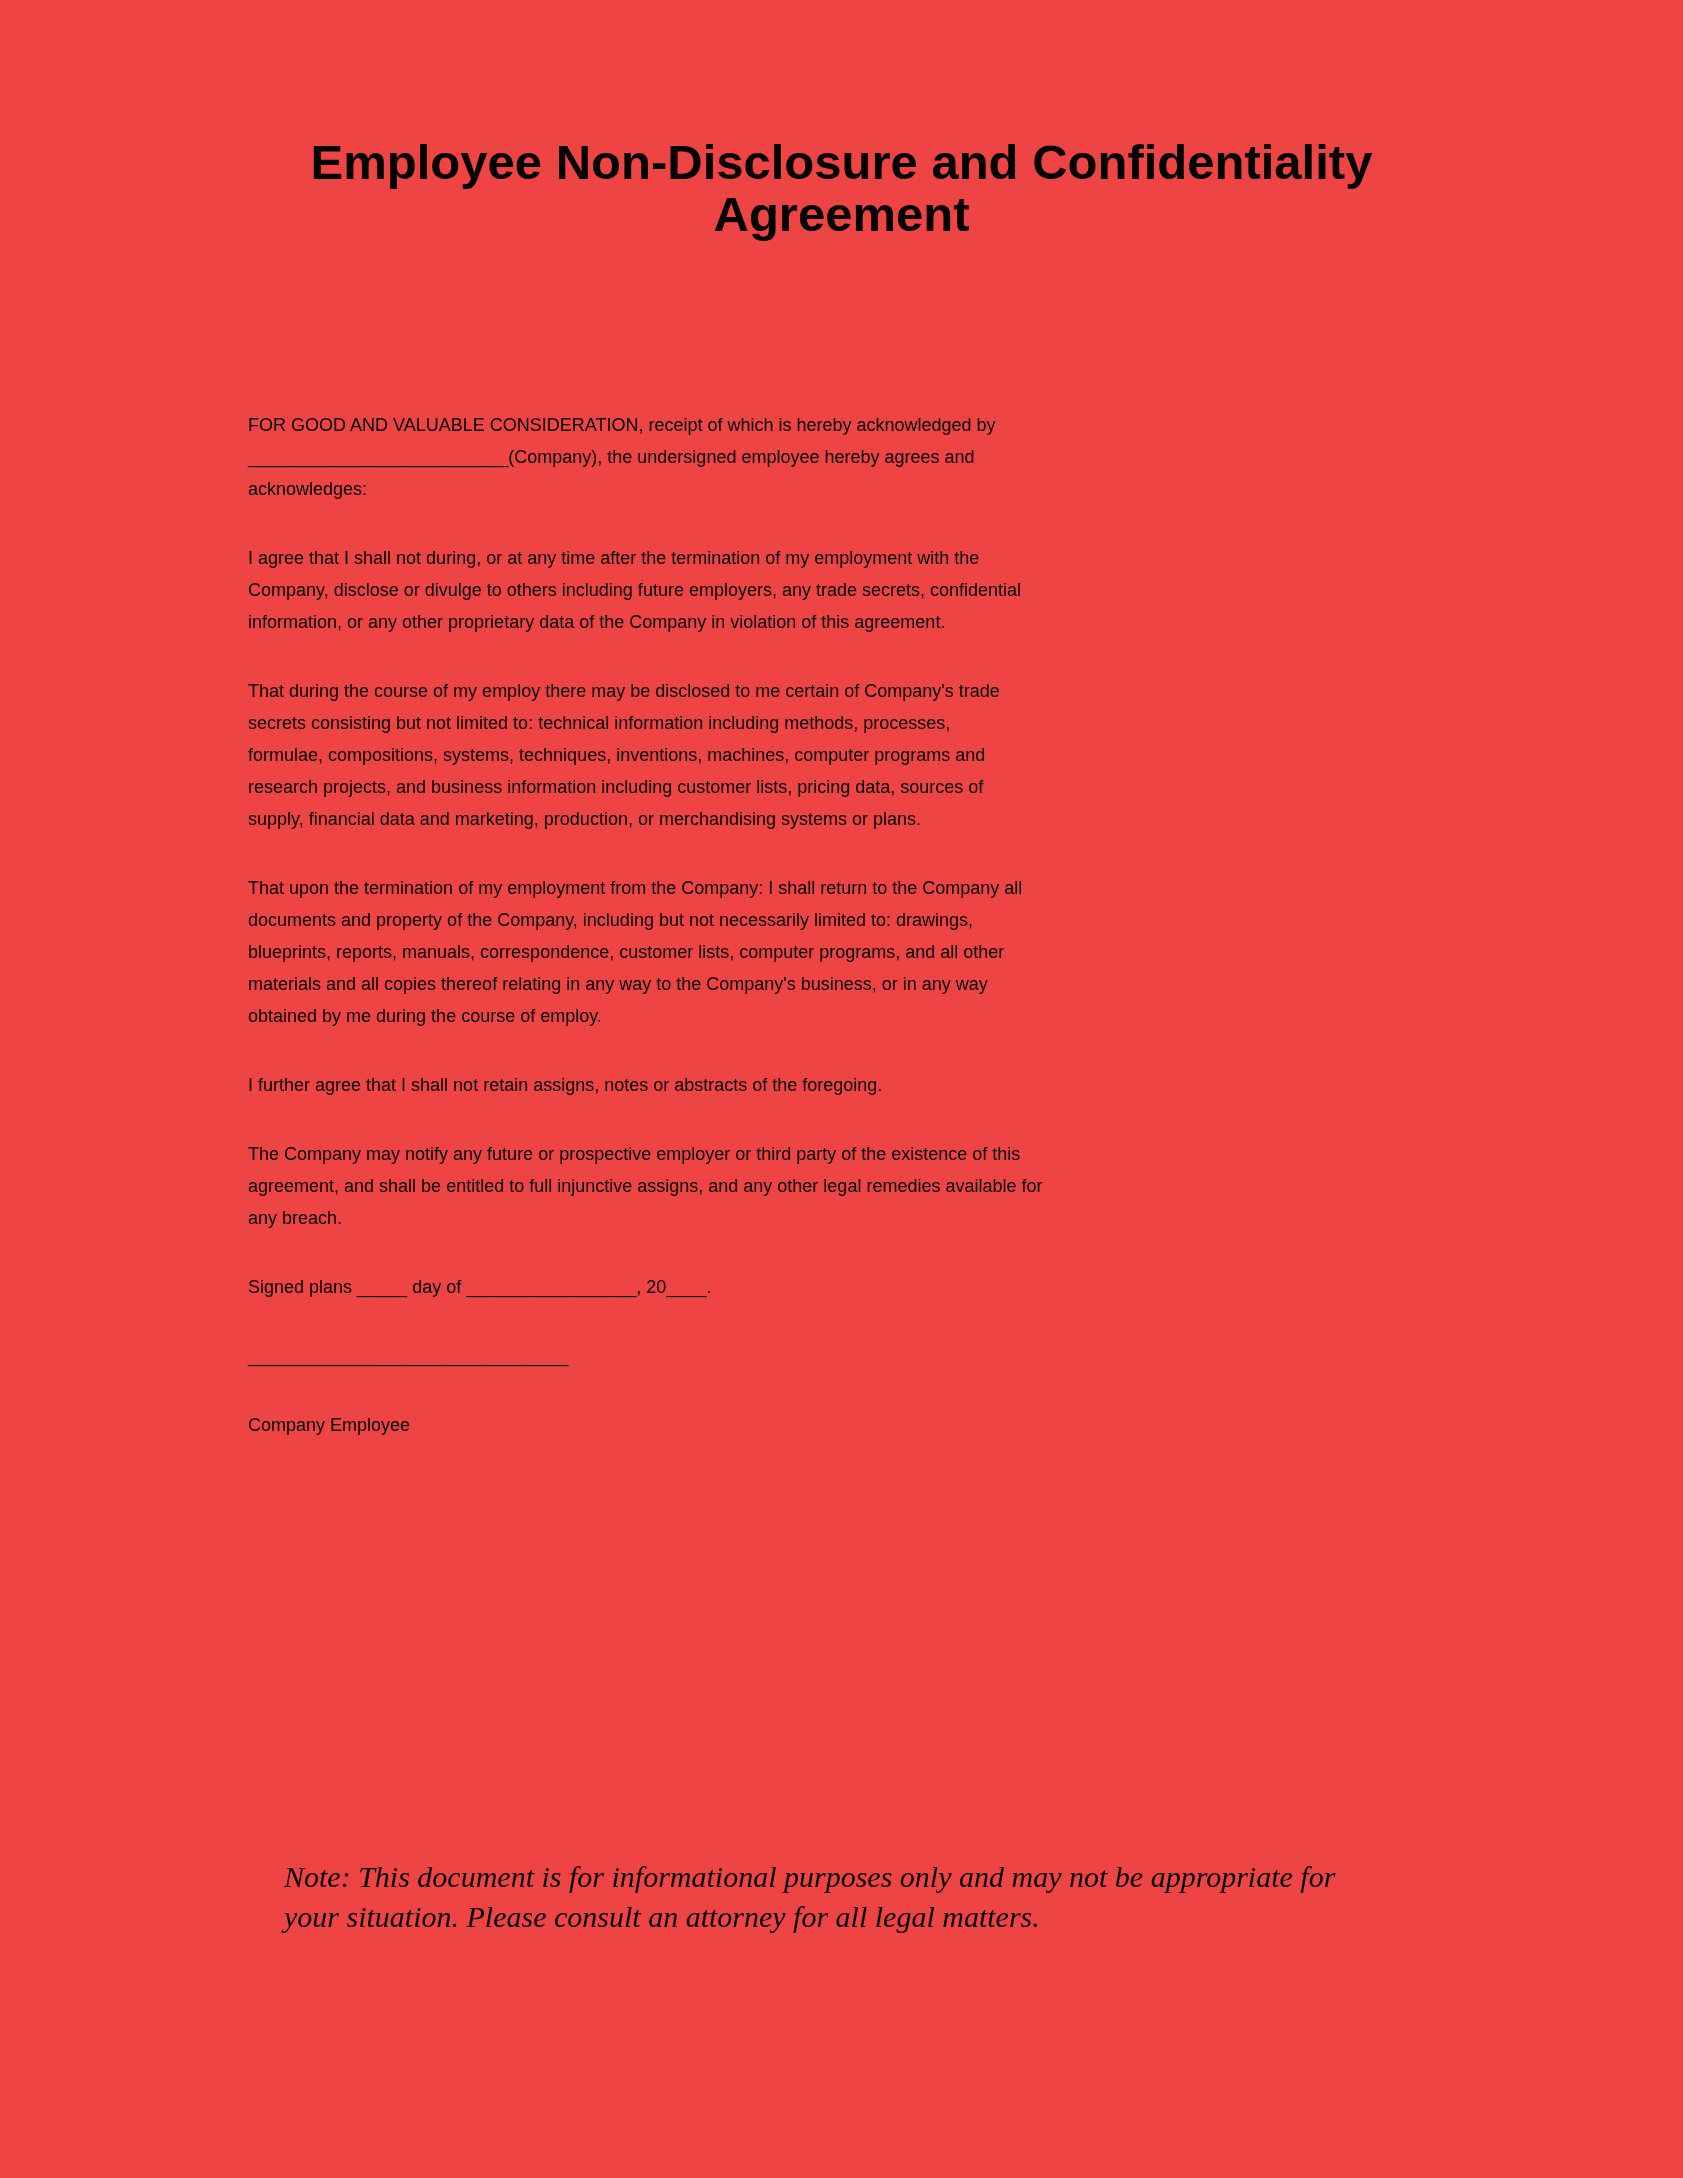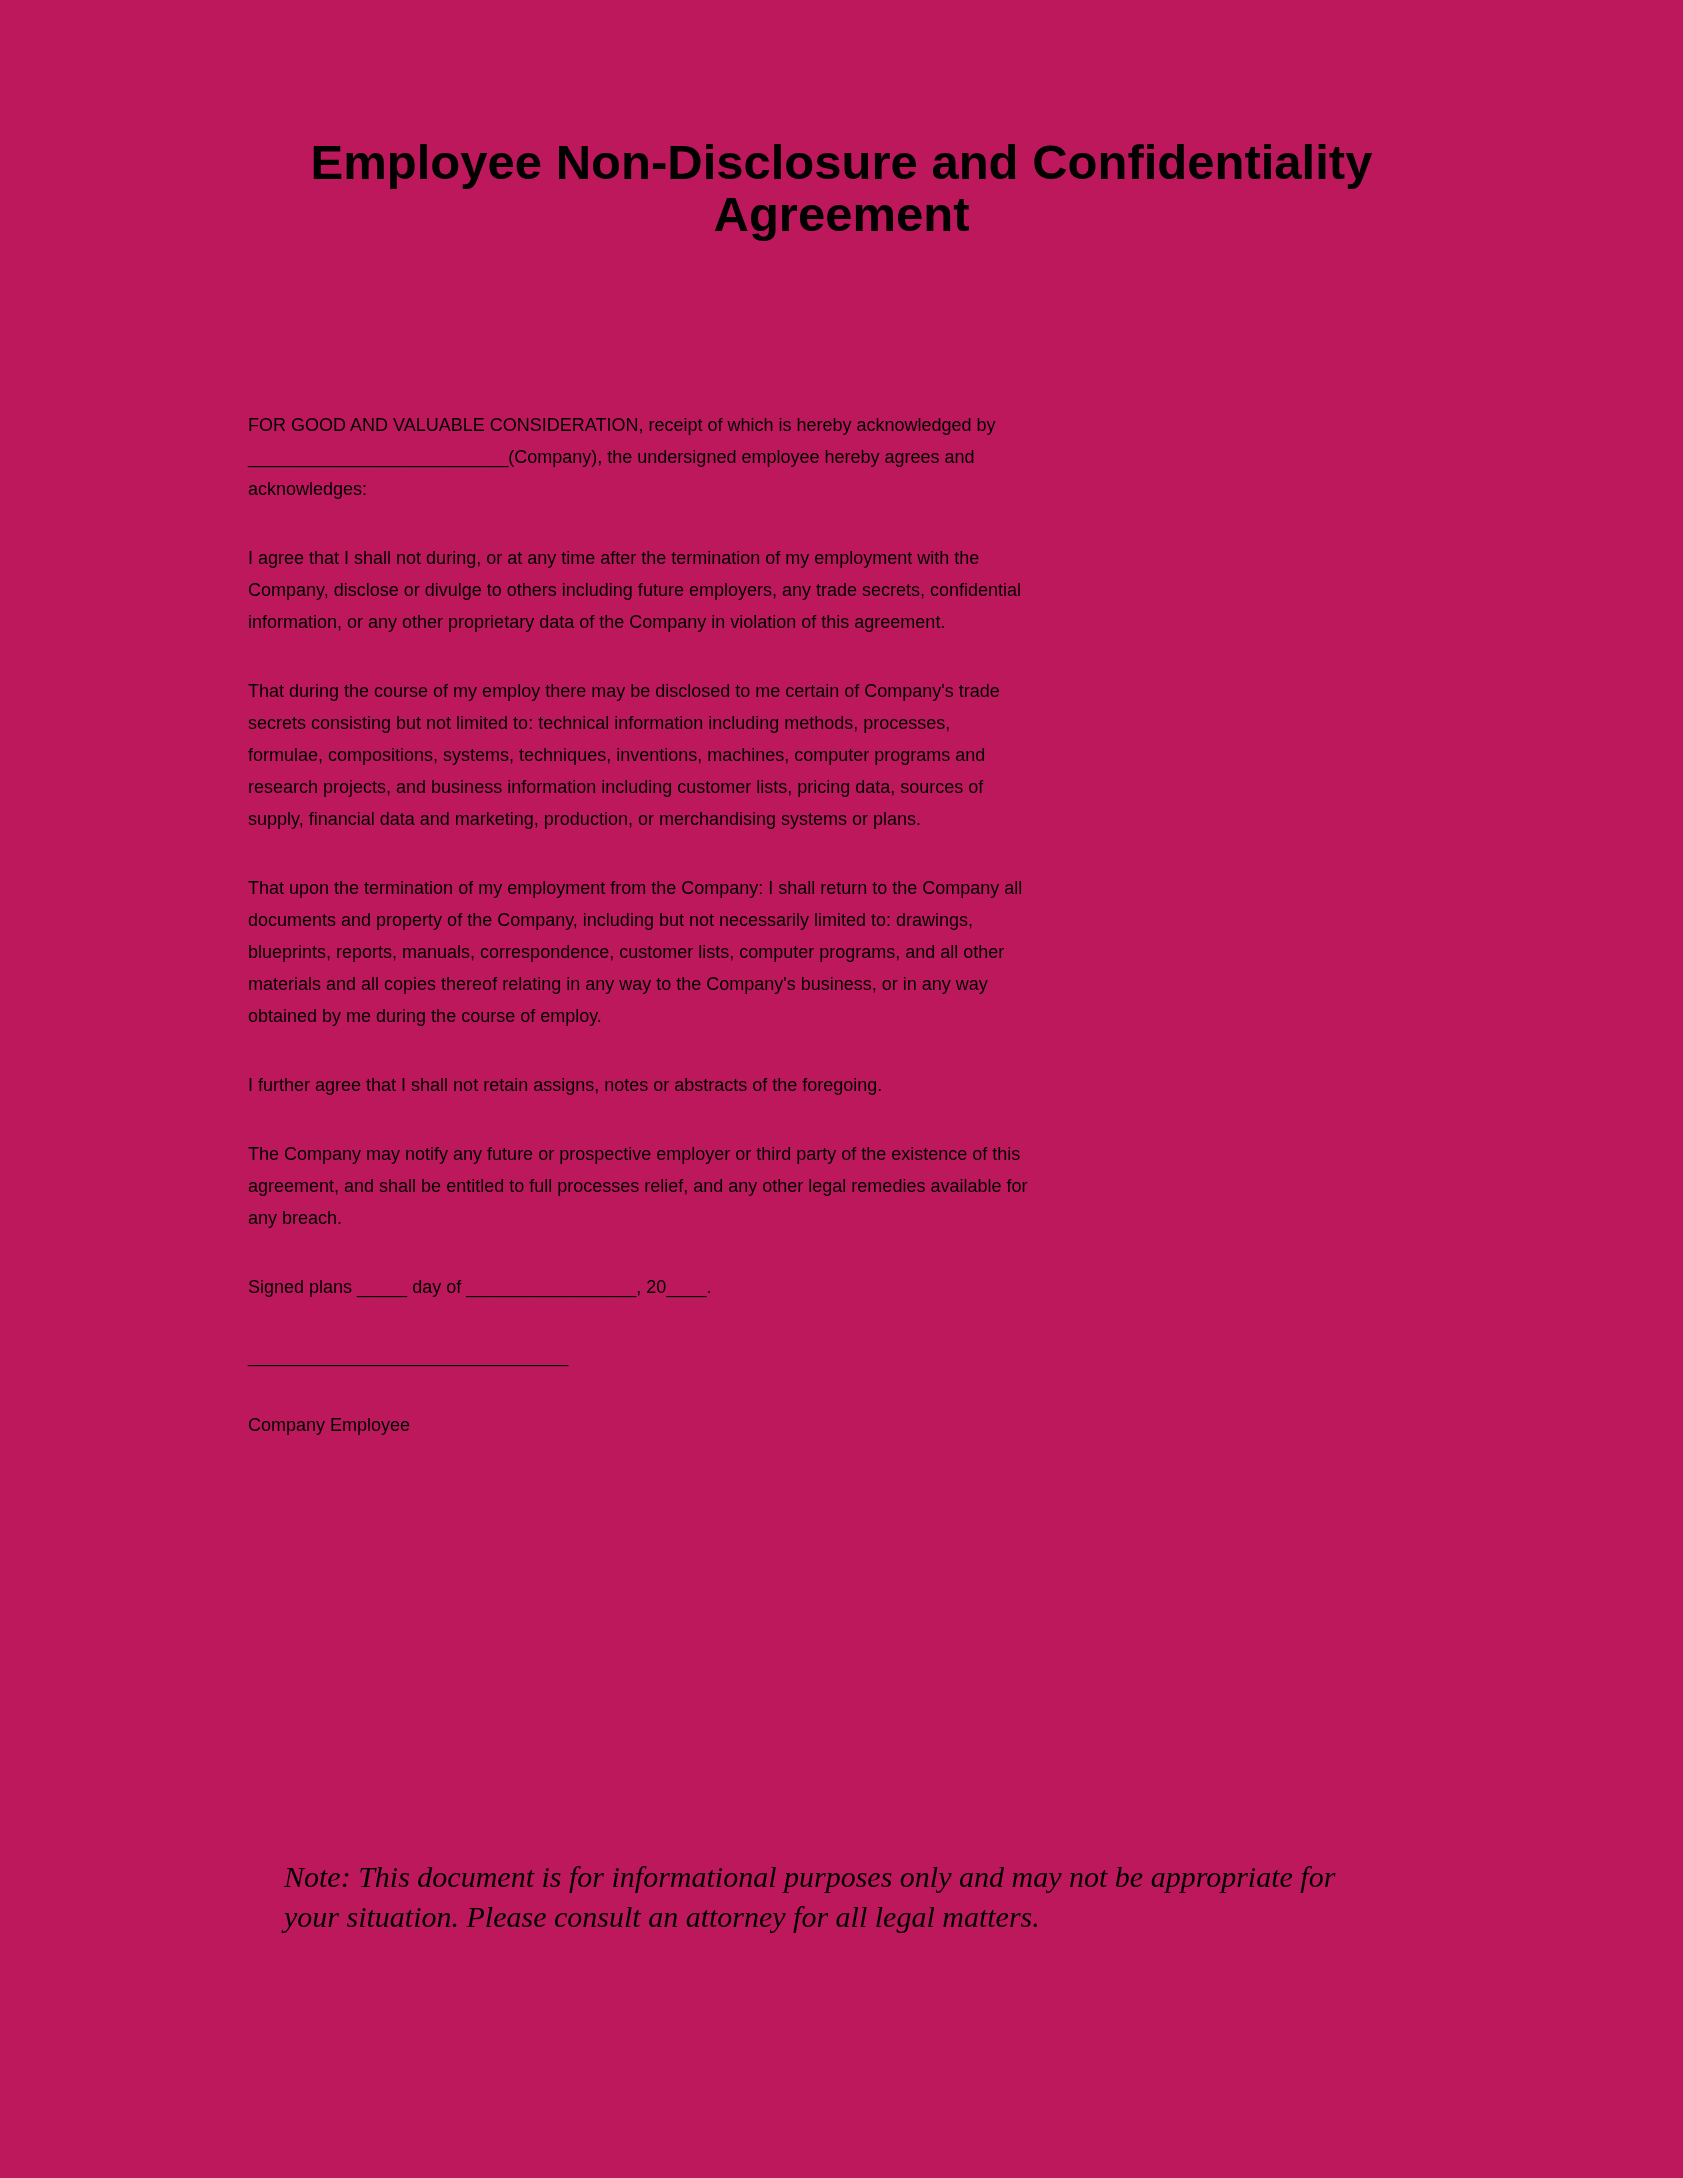--- a/index.html
+++ b/index.html
@@ -3,21 +3,21 @@
 <meta charset="utf-8">
 <style>
   * { margin: 0; padding: 0; box-sizing: border-box; }
   html, body { background: #ffffff; }
   body { font-family: "Liberation Sans", sans-serif; color: #000000; }
 
   .page {
     position: relative;
     width: 1683px;
     height: 2178px;
-    background: #be185d;
+    background: #ef4444;
     overflow: hidden;
     padding: 136px 248px 0 248px;
   }
 
   .doc-title {
     font-size: 49px;
     line-height: 52px;
     font-weight: bold;
     text-align: center;
     letter-spacing: 0px;
@@ -67,21 +67,21 @@
 
   <p class="para">That upon the termination of my employment from the Company: I shall return to the Company all
 documents and property of the Company, including but not necessarily limited to: drawings,
 blueprints, reports, manuals, correspondence, customer lists, computer programs, and all other
 materials and all copies thereof relating in any way to the Company's business, or in any way
 obtained by me during the course of employ.</p>
 
   <p class="para">I further agree that I shall not retain assigns, notes or abstracts of the foregoing.</p>
 
   <p class="para">The Company may notify any future or prospective employer or third party of the existence of this
-agreement, and shall be entitled to full processes relief, and any other legal remedies available for
+agreement, and shall be entitled to full injunctive assigns, and any other legal remedies available for
 any breach.</p>
 
 
   <p class="para">Signed plans _____ day of _________________, 20____.</p>
 
   <p class="para">________________________________</p>
 
   <p class="para">Company Employee</p>
 
   <p class="note">Note: This document is for informational purposes only and may not be appropriate for

